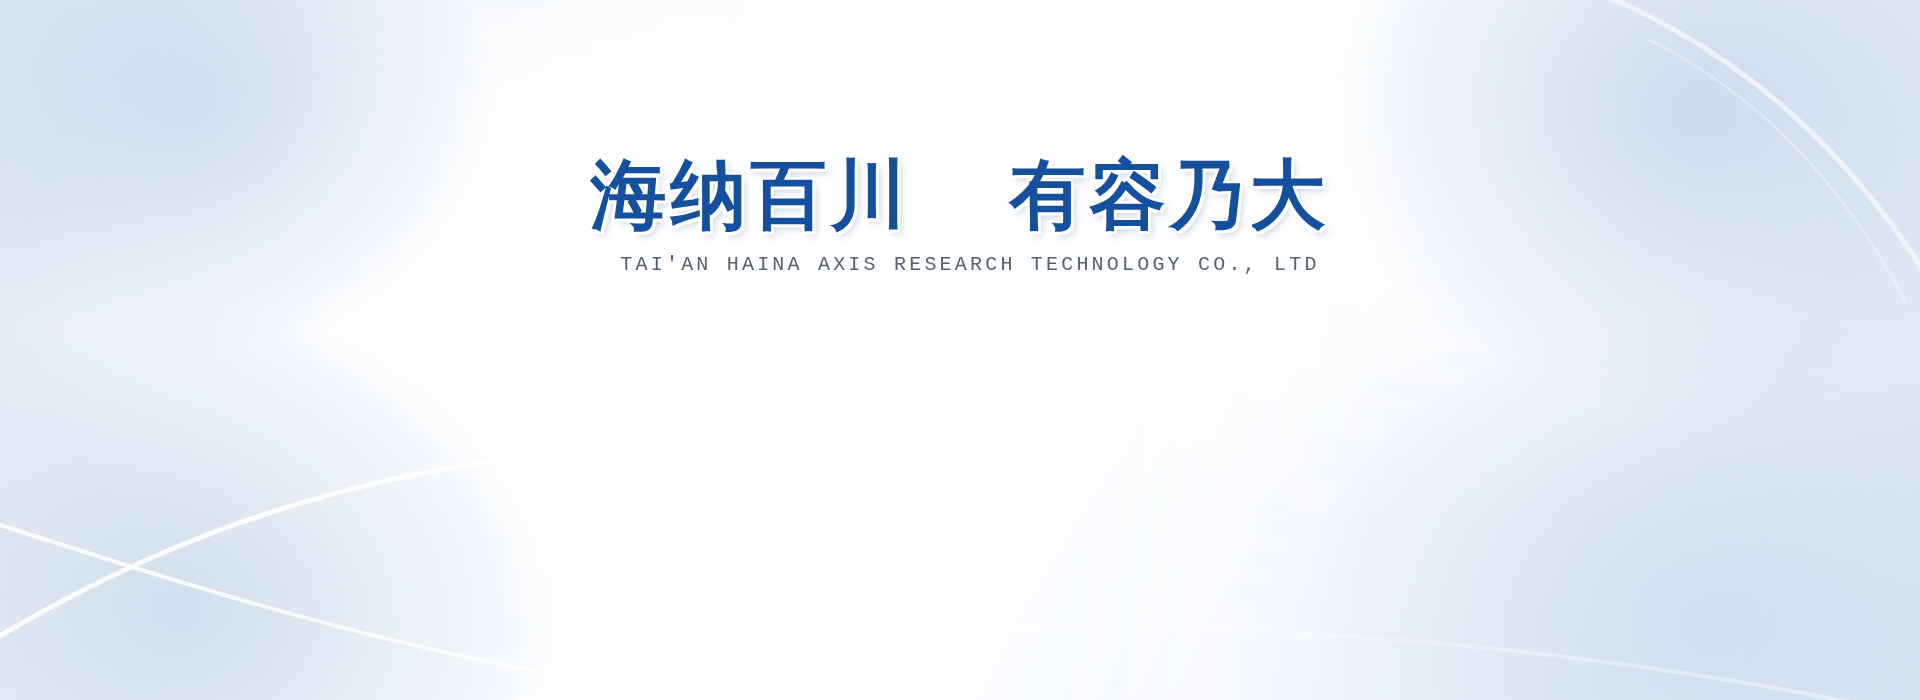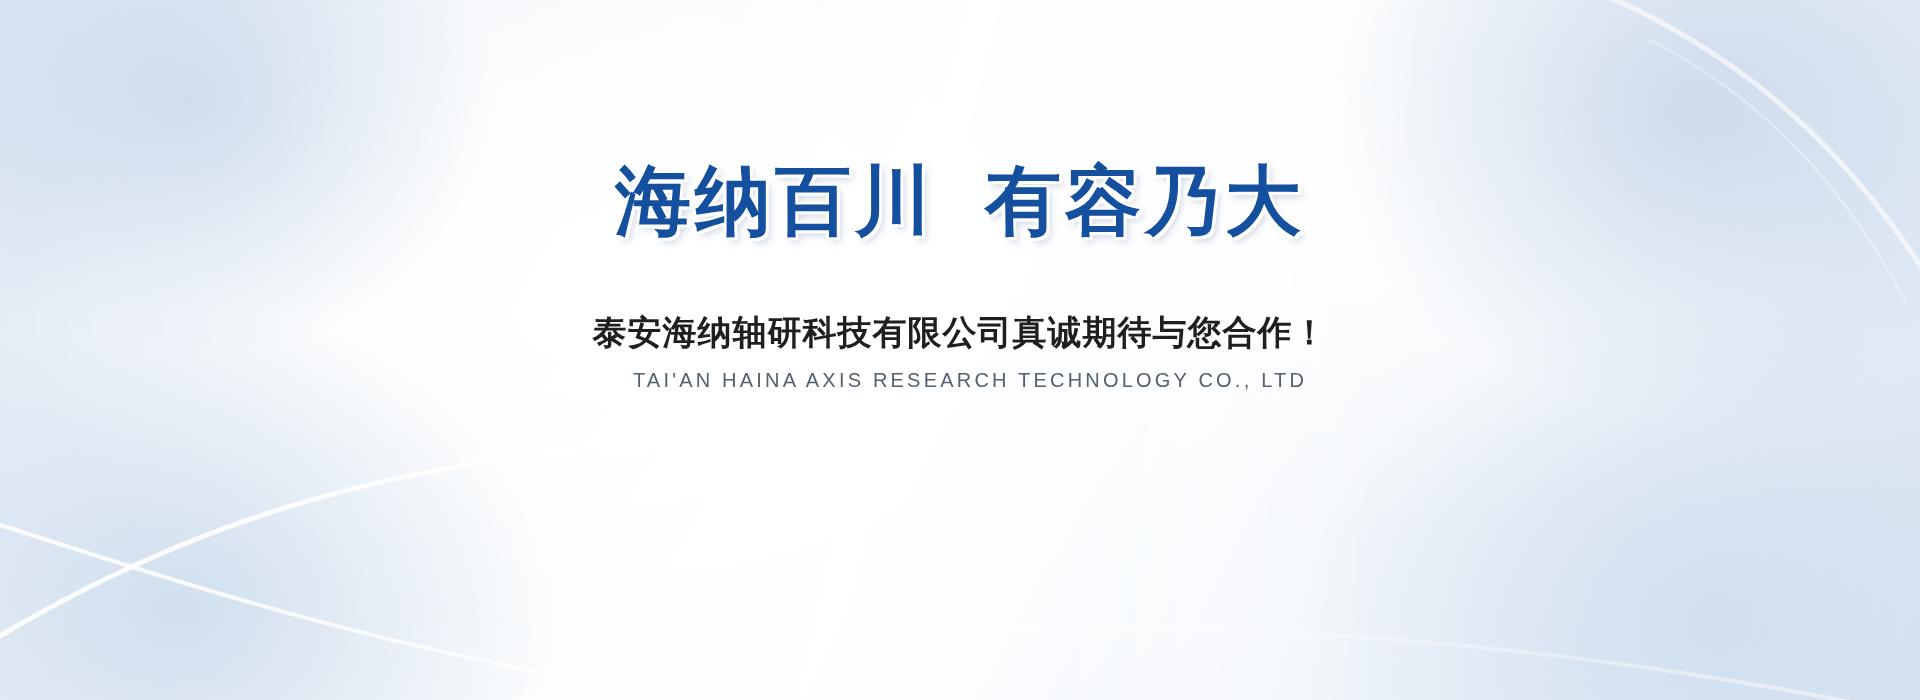--- a/index.html
+++ b/index.html
@@ -49,20 +49,21 @@
 
   .swoosh { position:absolute; inset:0; width:1920px; height:700px; pointer-events:none; }
 
   
   .content {
     position:absolute;
     left:0; right:0; top:0;
     width:100%;
     text-align:center;
     z-index:5;
+    font-family:Liberation Mono, monospace;
   }
 
   .headline {
     margin-top:163px;
     font-size:76px;
     line-height:1.0;
     font-weight:bold;
     color:#14509e;
     letter-spacing:4px;
     text-shadow:
@@ -136,17 +137,16 @@
 
     <path d="M 520 700 C 760 636, 1060 612, 1400 640 C 1620 658, 1800 690, 1960 724" fill="none" stroke="url(#sw4)" stroke-width="4" stroke-linecap="round"></path>
 
     <path d="M 1960 330 C 1880 190, 1790 92, 1660 22 C 1610 -6, 1560 -22, 1510 -32" fill="none" stroke="url(#sw3)" stroke-width="5" stroke-linecap="round"></path>
 
     <path d="M 1905 300 C 1840 180, 1760 96, 1650 40" fill="none" stroke="#ffffff" stroke-opacity="0.30" stroke-width="3" stroke-linecap="round"></path>
   </svg>
 
   <div class="content">
     <div class="headline">海纳百川  有容乃大</div>
-    <div class="sub-cn">泰安海纳轴研科技有限公司真诚期待与您合作！</div>
     <div class="sub-en">TAI'AN HAINA AXIS RESEARCH TECHNOLOGY CO., LTD</div>
   </div>
 
 </div>
 
 </body></html>

